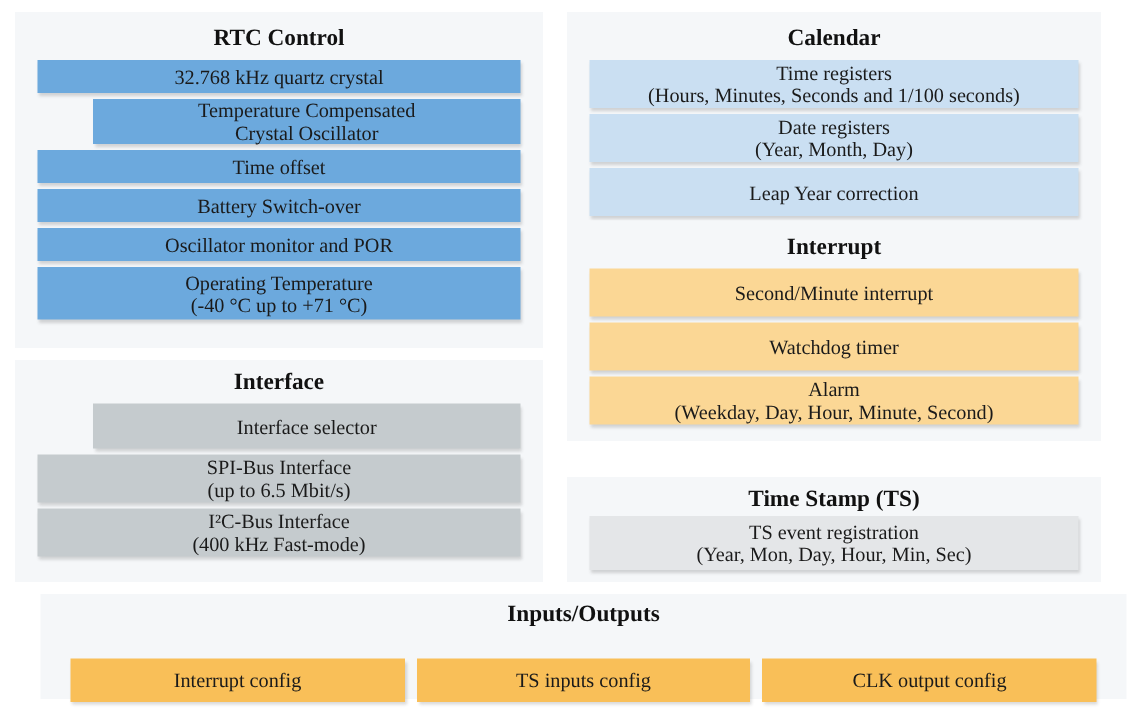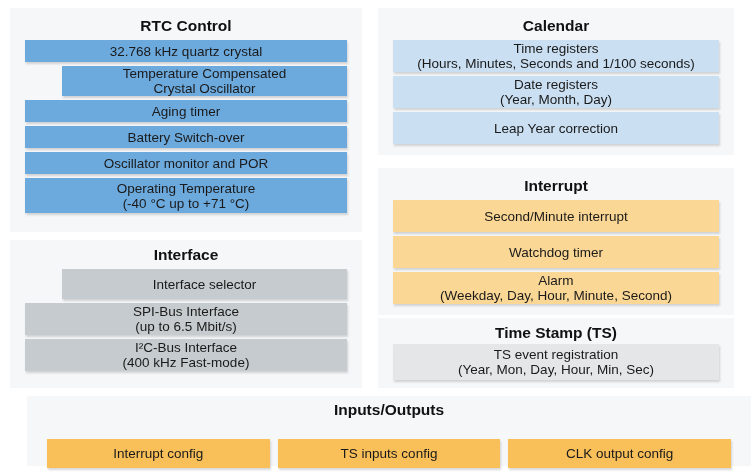--- a/index.html
+++ b/index.html
@@ -4,21 +4,21 @@
 <style>
   html,body { margin:0; padding:0; background:#ffffff; }
   .stage {
     position:relative;
     width:756px; height:474px;
     background:#ffffff;
     font-family:"Liberation Sans", sans-serif;
     color:#1a1a1a;
     overflow:hidden;
   }
-  .panel { position:absolute; background:#f5f7f9; }
+  .panel { position:absolute; background:#f5f7f9;font-family:Liberation Serif, serif; }
   .panel-title {
     font-weight:bold;
     font-size:15.5px;
     line-height:17px;
     text-align:center;
     padding:9px 0 6px;
     color:#111;
   }
   .boxes {
     display:flex; flex-direction:column;
@@ -48,39 +48,39 @@
   .h22 { height:22px; }
   .h29 { height:29px; flex:1; }
   .h30 { height:30px;margin-left:37px; }
   .h32 { height:32px; }
   .h35 { height:35px; }
   .h36 { height:36px; }
 
   #p-rtc       { left:10px;  top:8px;   width:352px; height:224px; }
   #p-interface { left:10px;  top:240px; width:352px; height:148px; }
   #p-calendar  { left:378px; top:8px;   width:356px; height:147px; }
-  #p-interrupt { left:378px; top:168px; width:356px; height:147px; }
+  #p-interrupt { left:378px; top:147px; width:356px; height:147px; }
   #p-ts        { left:378px; top:318px; width:356px; height:70px; }
   #p-io        { left:27px;  top:396px; width:724px; height:70px; }
   #p-ts .panel-title { padding:6px 0 3px; }
   #p-io .panel-title { padding:5px 0 6px; }
   #p-interface .panel-title { padding:6px 0 6px; }
 </style>
 </head>
 <body>
 
 <div class="stage">
 
   <div class="panel" id="p-rtc">
     <div class="panel-title">RTC Control</div>
     <div class="boxes">
       <div class="box blue h22">32.768 kHz quartz crystal</div>
       <div class="box blue h30">Temperature Compensated
 Crystal Oscillator</div>
-      <div class="box blue h22">Aging timer</div>
+      <div class="box blue h22">Time offset</div>
       <div class="box blue h22">Battery Switch-over</div>
       <div class="box blue h22">Oscillator monitor and POR</div>
       <div class="box blue h35">Operating Temperature
 (-40 °C up to +71 °C)</div>
     </div>
   </div>
 
   <div class="panel" id="p-interface">
     <div class="panel-title">Interface</div>
     <div class="boxes">

